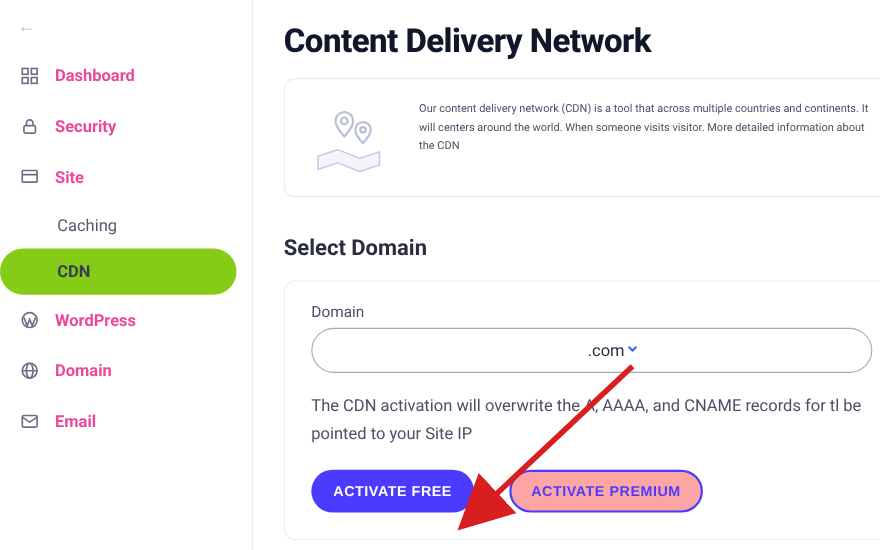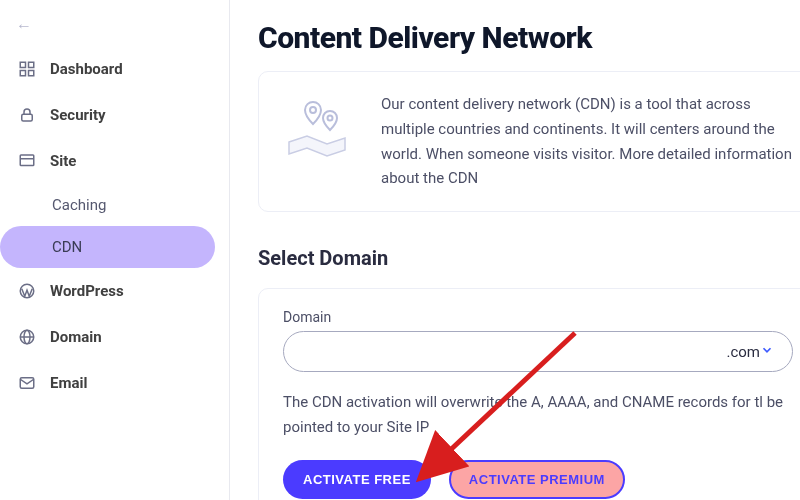--- a/index.html
+++ b/index.html
@@ -3,42 +3,42 @@
 <meta charset="utf-8">
 <style>
   * { box-sizing: border-box; margin: 0; padding: 0; }
   html, body { width: 800px; height: 500px; overflow: hidden; font-family: -apple-system, BlinkMacSystemFont, "Segoe UI", Roboto, Arial, sans-serif; color: #2b2d42; background: #ffffff; }
   .app { display: flex; width: 100%; height: 100%; }
 
   
   .sidebar { width: 230px; flex: 0 0 230px; border-right: 1px solid #e8e9ef; padding-top: 8px; }
   .sb-back { display: flex; align-items: center; gap: 10px; padding: 8px 16px 14px 16px; font-weight: 700; font-size: 15px; color: #3a3c55; cursor: pointer; }
   .sb-back .arrow { color: #b7b9cf; font-size: 16px; line-height: 1; }
-  .sb-item { display: flex; align-items: center; gap: 14px; padding: 14px 18px; font-weight: 700; font-size: 15px; color: #404040; cursor: pointer; }
+  .sb-item { display: flex; align-items: center; gap: 14px; padding: 14px 18px; font-weight: 700; font-size: 15px; color: #ec4899; cursor: pointer; }
   .sb-item .icon { width: 18px; display: inline-flex; justify-content: center; color: #6b6e86; }
   .sb-sub { padding: 12px 18px 12px 52px; font-size: 15px; color: #55586f; cursor: pointer; }
-  .sb-sub.active { background: #c4b5fd; border-radius: 999px 999px 999px 999px; margin-right: 14px; padding-left: 52px; color: #3a3c55; font-weight: 400; }
+  .sb-sub.active { background: #84cc16; border-radius: 999px 999px 999px 999px; margin-right: 14px; padding-left: 52px; color: #3a3c55; font-weight: 700; }
 
   
   .main { flex: 1; padding: 20px 0 0 28px; overflow: hidden; }
   .page-title { font-size: 30px; font-weight: 800; letter-spacing: -0.5px; margin-bottom: 16px; color: #0f172a; }
 
   .info-card { border: 1px solid #eceef6; border-radius: 10px; padding: 20px 24px; display: flex; gap: 28px; align-items: flex-start; margin-bottom: 34px; width: 560px; }
   .info-card .ill { width: 70px; height: 60px; flex: 0 0 70px; display:flex; align-items:center; justify-content:center; margin-top: 6px; }
-  .info-card .desc { font-size: 15px; line-height: 1.65; color: #4c4f66; }
+  .info-card .desc { font-size: 10px; line-height: 1.65; color: #4c4f66; }
 
   .section-title { font-size: 20px; font-weight: 700; margin-bottom: 18px; color: #2a2c40; }
 
   .domain-card { border: 1px solid #eceef6; border-radius: 10px; padding: 20px 24px 24px 24px; width: 560px; }
   .field-label { font-size: 14px; color: #4c4f66; margin-bottom: 6px; }
-  .select { border: 1px solid #a6a9bf; border-radius: 999px; padding: 10px 18px; display: flex; align-items: center; justify-content: flex-end; cursor: pointer; margin-bottom: 18px; }
+  .select { border: 1px solid #a6a9bf; border-radius: 999px; padding: 10px 18px; display: flex; align-items: center; justify-content: center; cursor: pointer; margin-bottom: 18px; }
   .select .value { font-size: 15px; color: #2a2c40; padding-left: 40px; }
   .select .chev { color: #3e5bff; }
   .note { font-size: 15px; line-height: 1.65; color: #4c4f66; margin-bottom: 20px; }
-  .btn-row { display: flex; gap: 18px; }
+  .btn-row { display: flex; gap: 32px; }
   .btn { border: none; border-radius: 999px; padding: 12px 20px; font-weight: 700; font-size: 13px; letter-spacing: 0.5px; cursor: pointer; }
   .btn.primary-solid { background: #4b3bff; color: #fff; }
   .btn.primary-outline { background: #fca5a5; color: #4b3bff; border: 2px solid #4b3bff; padding: 10px 18px; }
 
   
   .arrow-overlay { position: absolute; left: 0; top: 0; width: 800px; height: 500px; pointer-events: none; }
 
   svg.icon-svg { width: 18px; height: 18px; }
 </style>
 </head>

